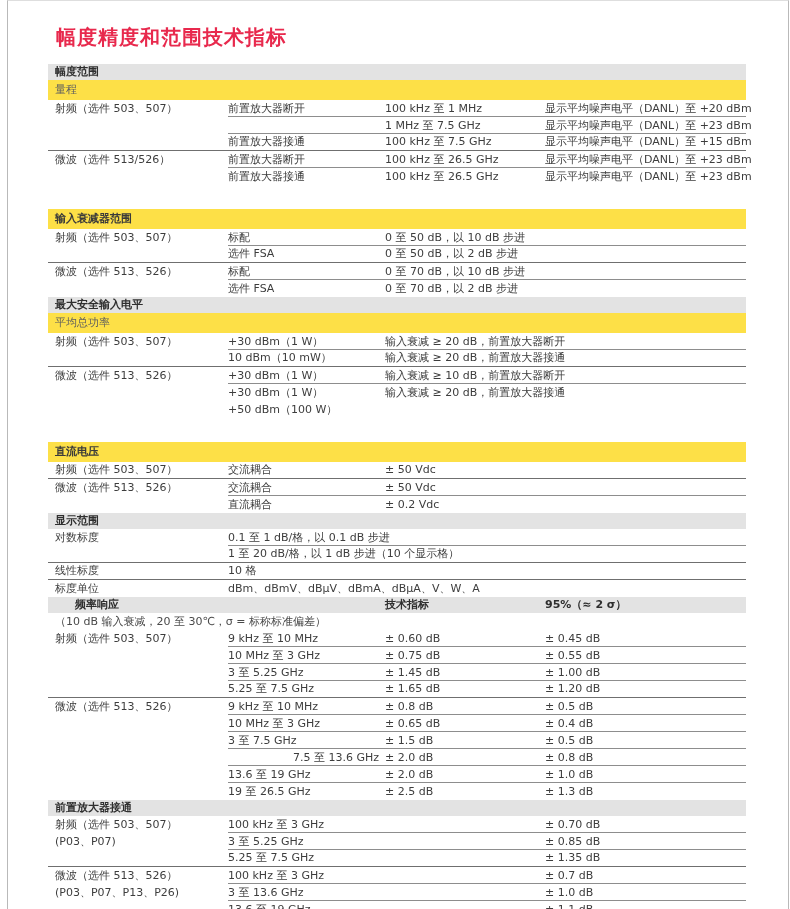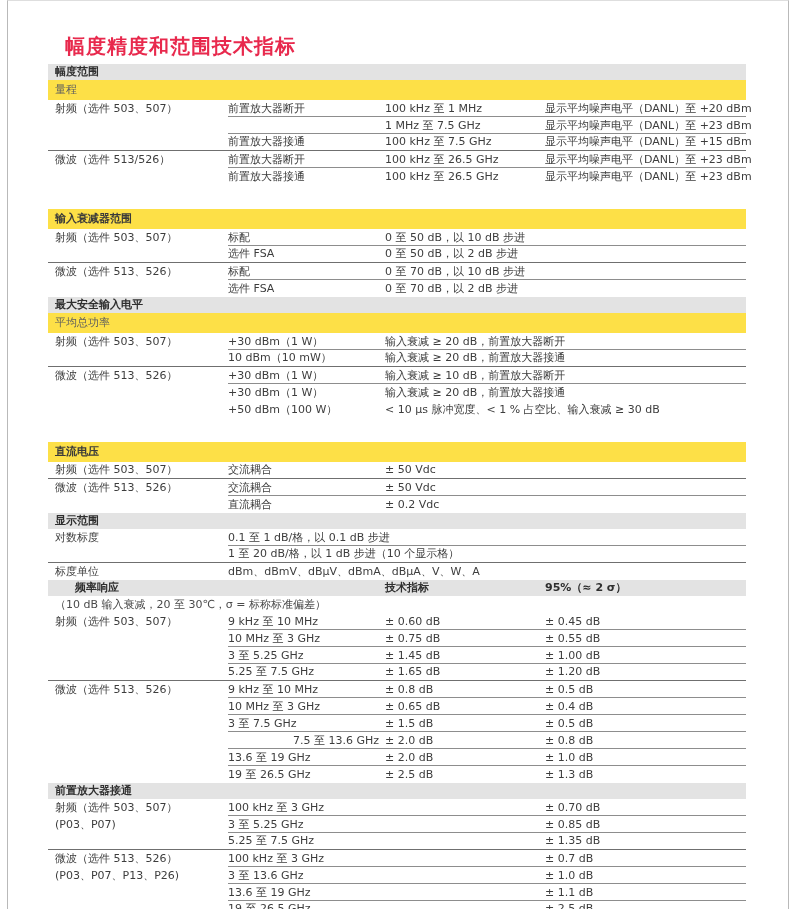--- a/index.html
+++ b/index.html
@@ -6,21 +6,21 @@
   body{
     width:790px;height:909px;background:#ffffff;position:relative;overflow:hidden;
     font-family:"DejaVu Sans","Liberation Sans",sans-serif;
   }
   .page-frame{
     position:absolute;left:7px;right:1px;top:0;bottom:0;
     border-left:1px solid #b9b9b9;border-right:1px solid #b9b9b9;border-top:1px solid #dedede;
     pointer-events:none;
   }
   .doc-title{
-    position:absolute;left:48px;top:16px;margin:17px;
+    position:absolute;left:48px;top:16px;margin:8px;
     font-size:20px;font-weight:bold;color:#e8294d;letter-spacing:1px;
   }
   .spec-table{position:absolute;left:48px;top:64px;width:698px;}
   .row{
     display:grid;grid-template-columns:180px 157px 160px 1fr;
     position:relative;align-items:center;box-sizing:border-box;
     height:17px;font-size:11px;color:#3d3d3d;
   }
   .bar.dark{background:#e3e3e3;height:16px;font-weight:bold;color:#2f2f2f;}
   .bar.light{background:#fde047;height:20px;color:#5f5f5f;font-weight:normal;}
@@ -114,21 +114,20 @@
       <span class="c c1" style="grid-column: 1 / 2;">微波（选件 513、526）</span>
       <span class="c" style="grid-column: 2 / 3;">+30 dBm（1 W）</span>
       <span class="c" style="grid-column: 3 / 5;">输入衰减 ≥ 10 dB，前置放大器断开</span>
     </div>
     <div class="row ">
       <span class="c" style="grid-column: 2 / 3;">+30 dBm（1 W）</span>
       <span class="c" style="grid-column: 3 / 5;">输入衰减 ≥ 20 dB，前置放大器接通</span>
     </div>
     <div class="row ">
       <span class="c" style="grid-column: 2 / 3;">+50 dBm（100 W）</span>
-      <span class="c" style="grid-column: 3 / 5;">&lt; 10 μs 脉冲宽度、&lt; 1 % 占空比、输入衰减 ≥ 30 dB</span>
     </div>
     <div class="row bar light bold">
       <span class="c c1" style="grid-column: 1 / 5;">直流电压</span>
     </div>
     <div class="row lf">
       <span class="c c1" style="grid-column: 1 / 2;">射频（选件 503、507）</span>
       <span class="c" style="grid-column: 2 / 3;">交流耦合</span>
       <span class="c" style="grid-column: 3 / 5;">± 50 Vdc</span>
     </div>
     <div class="row l2">
@@ -142,20 +141,24 @@
     </div>
     <div class="row bar dark">
       <span class="c c1" style="grid-column: 1 / 5;">显示范围</span>
     </div>
     <div class="row l2">
       <span class="c c1" style="grid-column: 1 / 2;">对数标度</span>
       <span class="c" style="grid-column: 2 / 5;">0.1 至 1 dB/格，以 0.1 dB 步进</span>
     </div>
     <div class="row lf">
       <span class="c" style="grid-column: 2 / 5;">1 至 20 dB/格，以 1 dB 步进（10 个显示格）</span>
+    </div>
+    <div class="row lf">
+      <span class="c c1" style="grid-column: 1 / 2;">线性标度</span>
+      <span class="c" style="grid-column: 2 / 5;">10 格</span>
     </div>
     <div class="row ">
       <span class="c c1" style="grid-column: 1 / 2;">标度单位</span>
       <span class="c" style="grid-column: 2 / 5;">dBm、dBmV、dBμV、dBmA、dBμA、V、W、A</span>
     </div>
     <div class="row bar dark">
       <span class="c c1" style="grid-column: 1 / 2; margin-left: 20px;">频率响应</span>
       <span class="c" style="grid-column: 3 / 4;">技术指标</span>
       <span class="c" style="grid-column: 4 / 5;">95%（≈ 2 σ）</span>
     </div>

